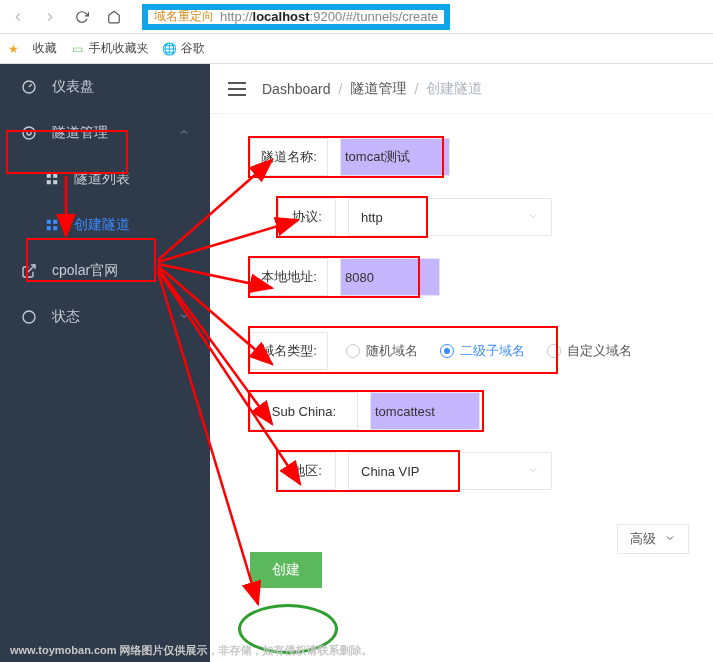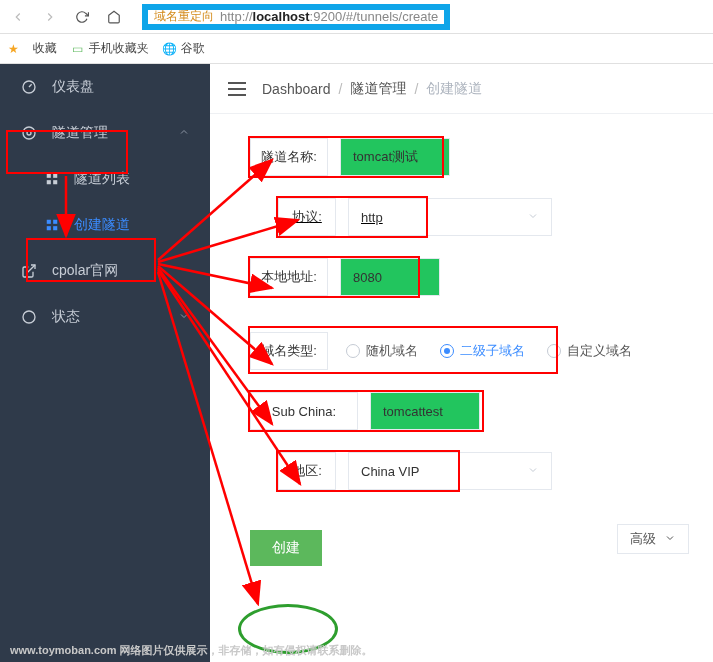--- a/index.html
+++ b/index.html
@@ -37,21 +37,21 @@
 .topbar { height: 50px; display: flex; align-items: center; padding: 0 18px; gap: 16px; border-bottom: 1px solid #eef0f3; }
 .hamburger { width: 18px; height: 14px; display: flex; flex-direction: column; justify-content: space-between; cursor: pointer; }
 .hamburger span { height: 2px; background: #555; }
 .breadcrumb { font-size: 14px; color: #555; display: flex; gap: 8px; align-items: center; }
 .breadcrumb .sep { color: #bbb; }
 .breadcrumb .cur { color: #aeb5bf; }
 
 .form-area { padding: 24px 40px; position: relative; }
 .form-row { display: flex; align-items: center; margin-bottom: 22px; gap: 12px; }
 .label-box { width: 78px; height: 38px; border: 1px solid #e4e8ee; display: flex; align-items: center; justify-content: center; font-size: 13px; color: #333; background: #fff; }
-.input-box { height: 38px; border: 1px solid #e4e8ee; display: flex; align-items: center; padding: 0 12px; font-size: 13px; color: #333; min-width: 100px; background: #22c55e; }
+.input-box { height: 38px; border: 1px solid #e4e8ee; display: flex; align-items: center; padding: 0 4px; font-size: 13px; color: #333; min-width: 100px; background: #c4b5fd; }
 .input-box.w1 { width: 110px; }
 .select-box { height: 38px; border: 1px solid #e4e8ee; display: flex; align-items: center; padding: 0 12px; font-size: 13px; color: #333; width: 204px; justify-content: space-between; background: #fff; }
 .select-chev { color: #c5cbd4; }
 .radio-group { display: flex; align-items: center; gap: 22px; margin-left: 6px; }
 .radio-opt { display: flex; align-items: center; gap: 6px; font-size: 13px; color: #555; cursor: pointer; }
 .radio-opt.sel { color: #3b8cff; }
 .radio-circle { width: 14px; height: 14px; border: 1px solid #c5cbd4; border-radius: 50%; display: inline-flex; align-items: center; justify-content: center; }
 .radio-opt.sel .radio-circle { border-color: #3b8cff; }
 .radio-opt.sel .radio-circle::after { content: ""; width: 6px; height: 6px; background: #3b8cff; border-radius: 50%; }
 
@@ -199,21 +199,21 @@
     </div>
 
     <div class="form-area">
 
       <div class="form-row" style="position:relative;">
         <div class="label-box">隧道名称:</div>
         <div class="input-box w1">tomcat测试</div>
         <div class="redbox-pair" style="left:-2px; top:-2px; width:196px; height:42px;"></div>
       </div>
 
-      <div class="form-row" style="position:relative; margin-left:28px;text-decoration:underline;">
+      <div class="form-row" style="position:relative; margin-left:28px;">
         <div class="label-box" style="width:58px;">协议:</div>
         <div class="select-box">
           <span>http</span>
           <span class="select-chev"><svg width="12" height="12" viewBox="0 0 24 24" fill="none" stroke="currentColor" stroke-width="2">
                 <polyline points="6 9 12 15 18 9"></polyline>
               </svg></span>
         </div>
         <div class="redbox-pair" style="left:-2px; top:-2px; width:152px; height:42px;"></div>
       </div>
 
@@ -252,21 +252,21 @@
         <div class="label-box" style="width:58px;">地区:</div>
         <div class="select-box">
           <span>China VIP</span>
           <span class="select-chev"><svg width="12" height="12" viewBox="0 0 24 24" fill="none" stroke="currentColor" stroke-width="2">
                 <polyline points="6 9 12 15 18 9"></polyline>
               </svg></span>
         </div>
         <div class="redbox-pair" style="left:-2px; top:-2px; width:184px; height:42px;"></div>
       </div>
 
-      <button class="create-btn" style="margin-top:40px;">创建</button>
+      <button class="create-btn" style="margin-top:62px;">创建</button>
 
     </div>
 
     <div class="adv-btn">
       <span>高级</span>
       <span><svg width="12" height="12" viewBox="0 0 24 24" fill="none" stroke="currentColor" stroke-width="2">
             <polyline points="6 9 12 15 18 9"></polyline>
           </svg></span>
     </div>
 

